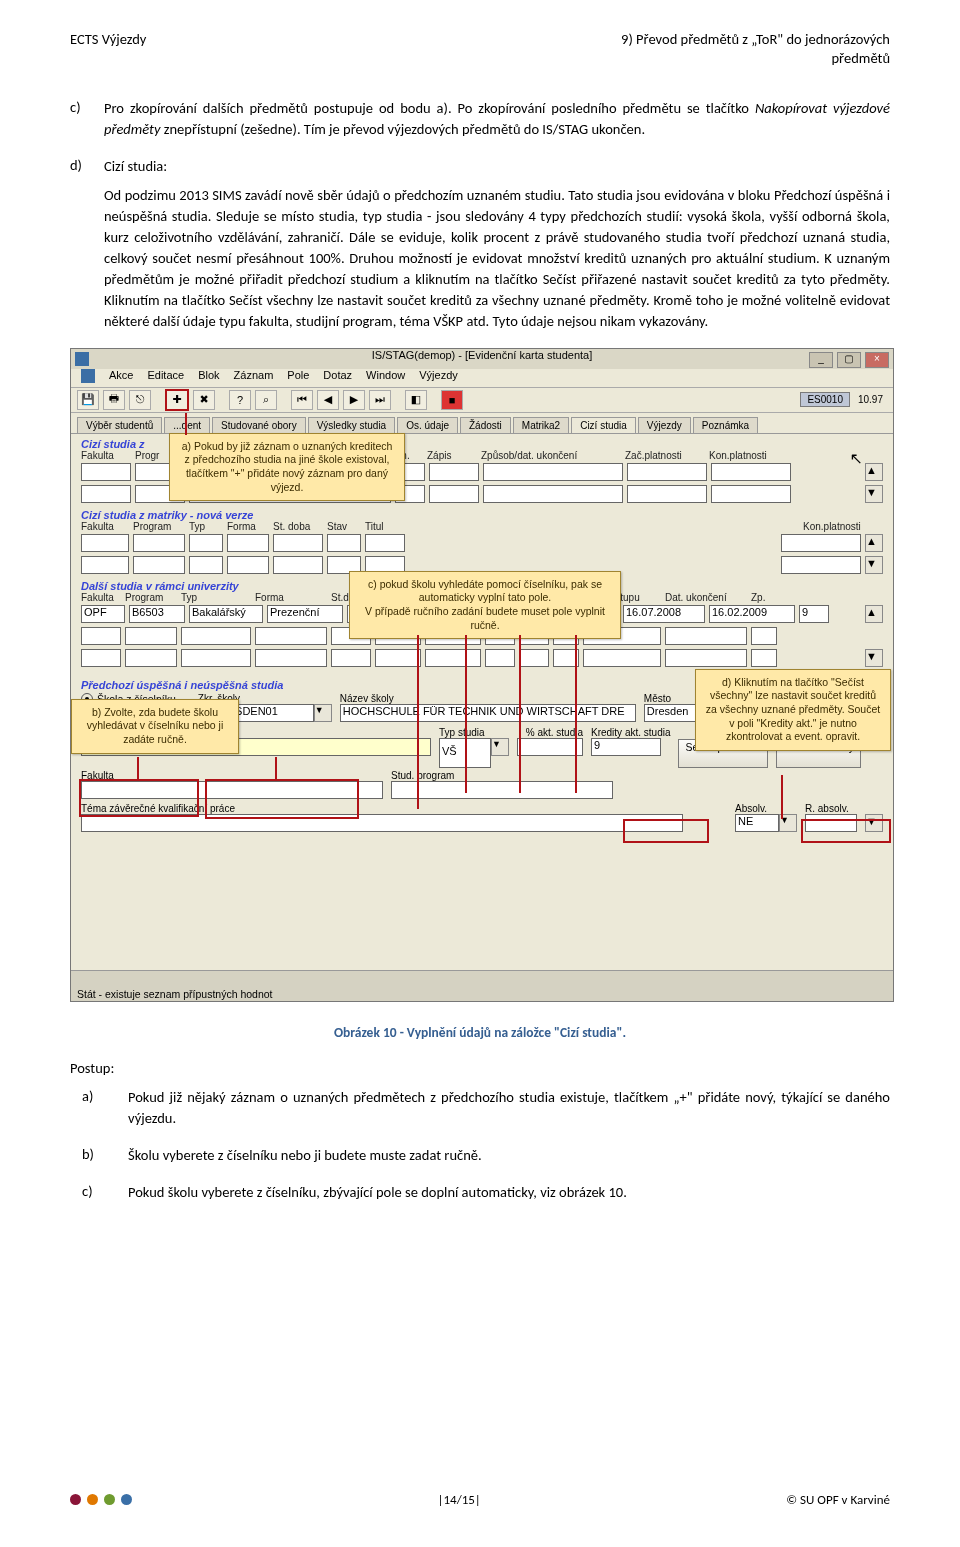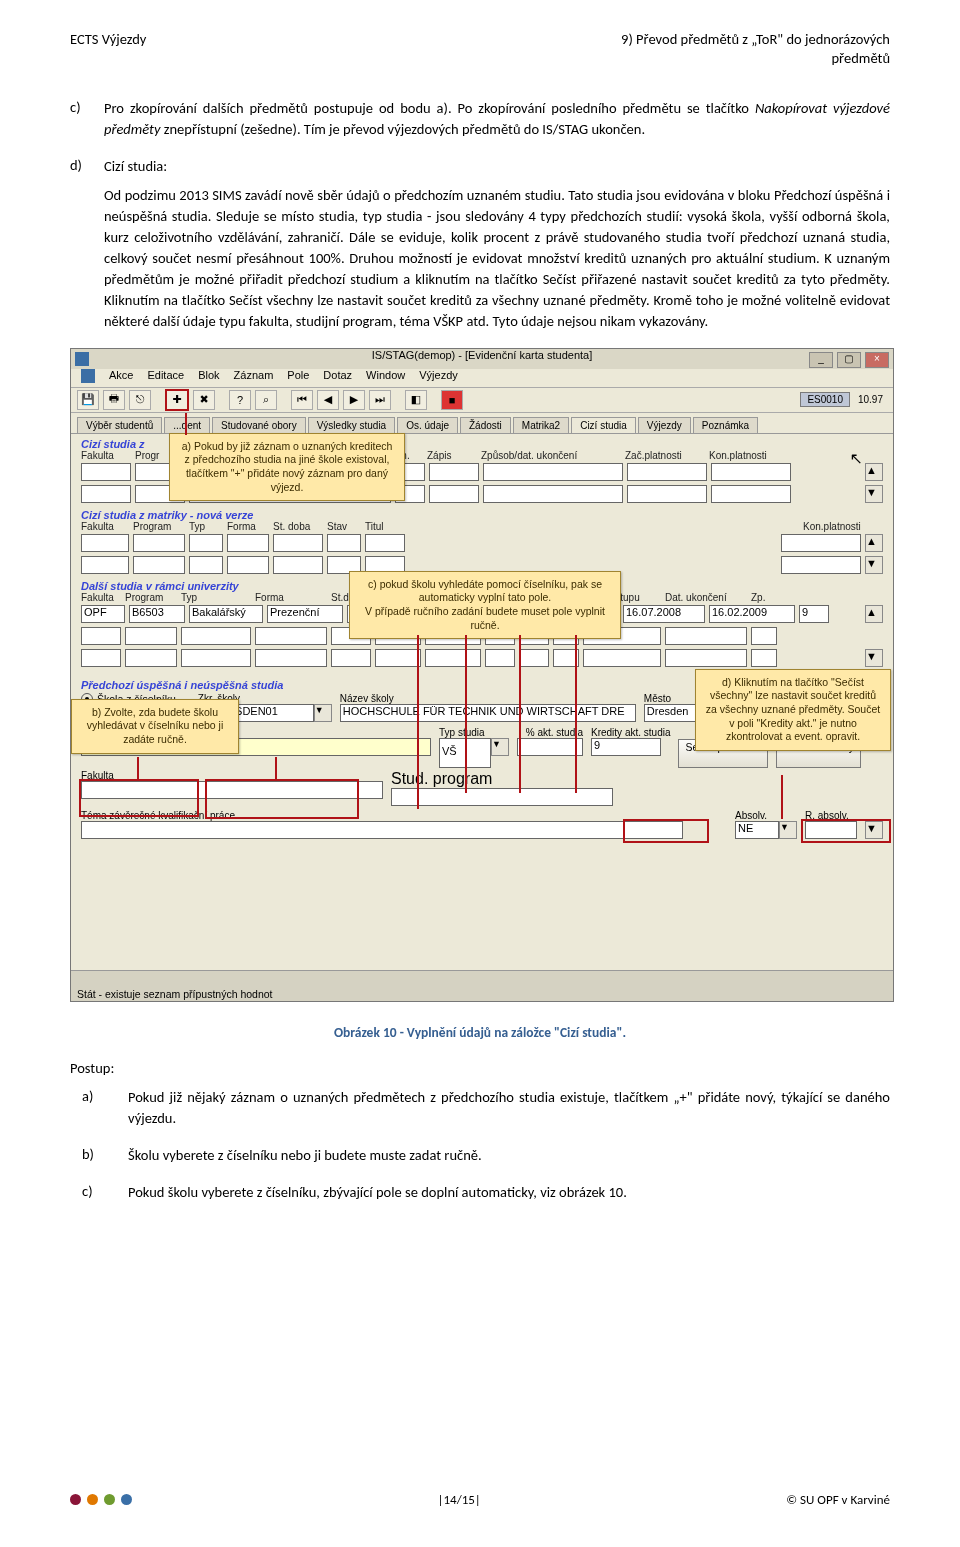--- a/index.html
+++ b/index.html
@@ -384,21 +384,21 @@
       <div class="btnflat" style="margin-top:12px">Sečíst přiřazené</div>
       <div class="btnflat" style="margin-top:12px">Sečíst všechny</div>
     </div>
 
     <div style="display:flex; padding:2px 10px; gap:8px;">
       <div style="display:flex;flex-direction:column;">
         <span style="font-size:10px">Fakulta</span>
         <div class="fld" style="width:300px"></div>
       </div>
       <div style="display:flex;flex-direction:column;">
-        <span style="font-size:16px">Stud. program</span>
+        <span style="font-size:10px">Stud. program</span>
         <div class="fld" style="width:220px"></div>
       </div>
     </div>
 
     <div style="display:flex; padding:2px 10px; gap:8px; align-items:flex-end;">
       <div style="display:flex;flex-direction:column;flex:1;">
         <span style="font-size:10px">Téma závěrečné kvalifikační práce</span>
         <div class="fld" style="width:600px"></div>
       </div>
       <div style="display:flex;flex-direction:column;">

